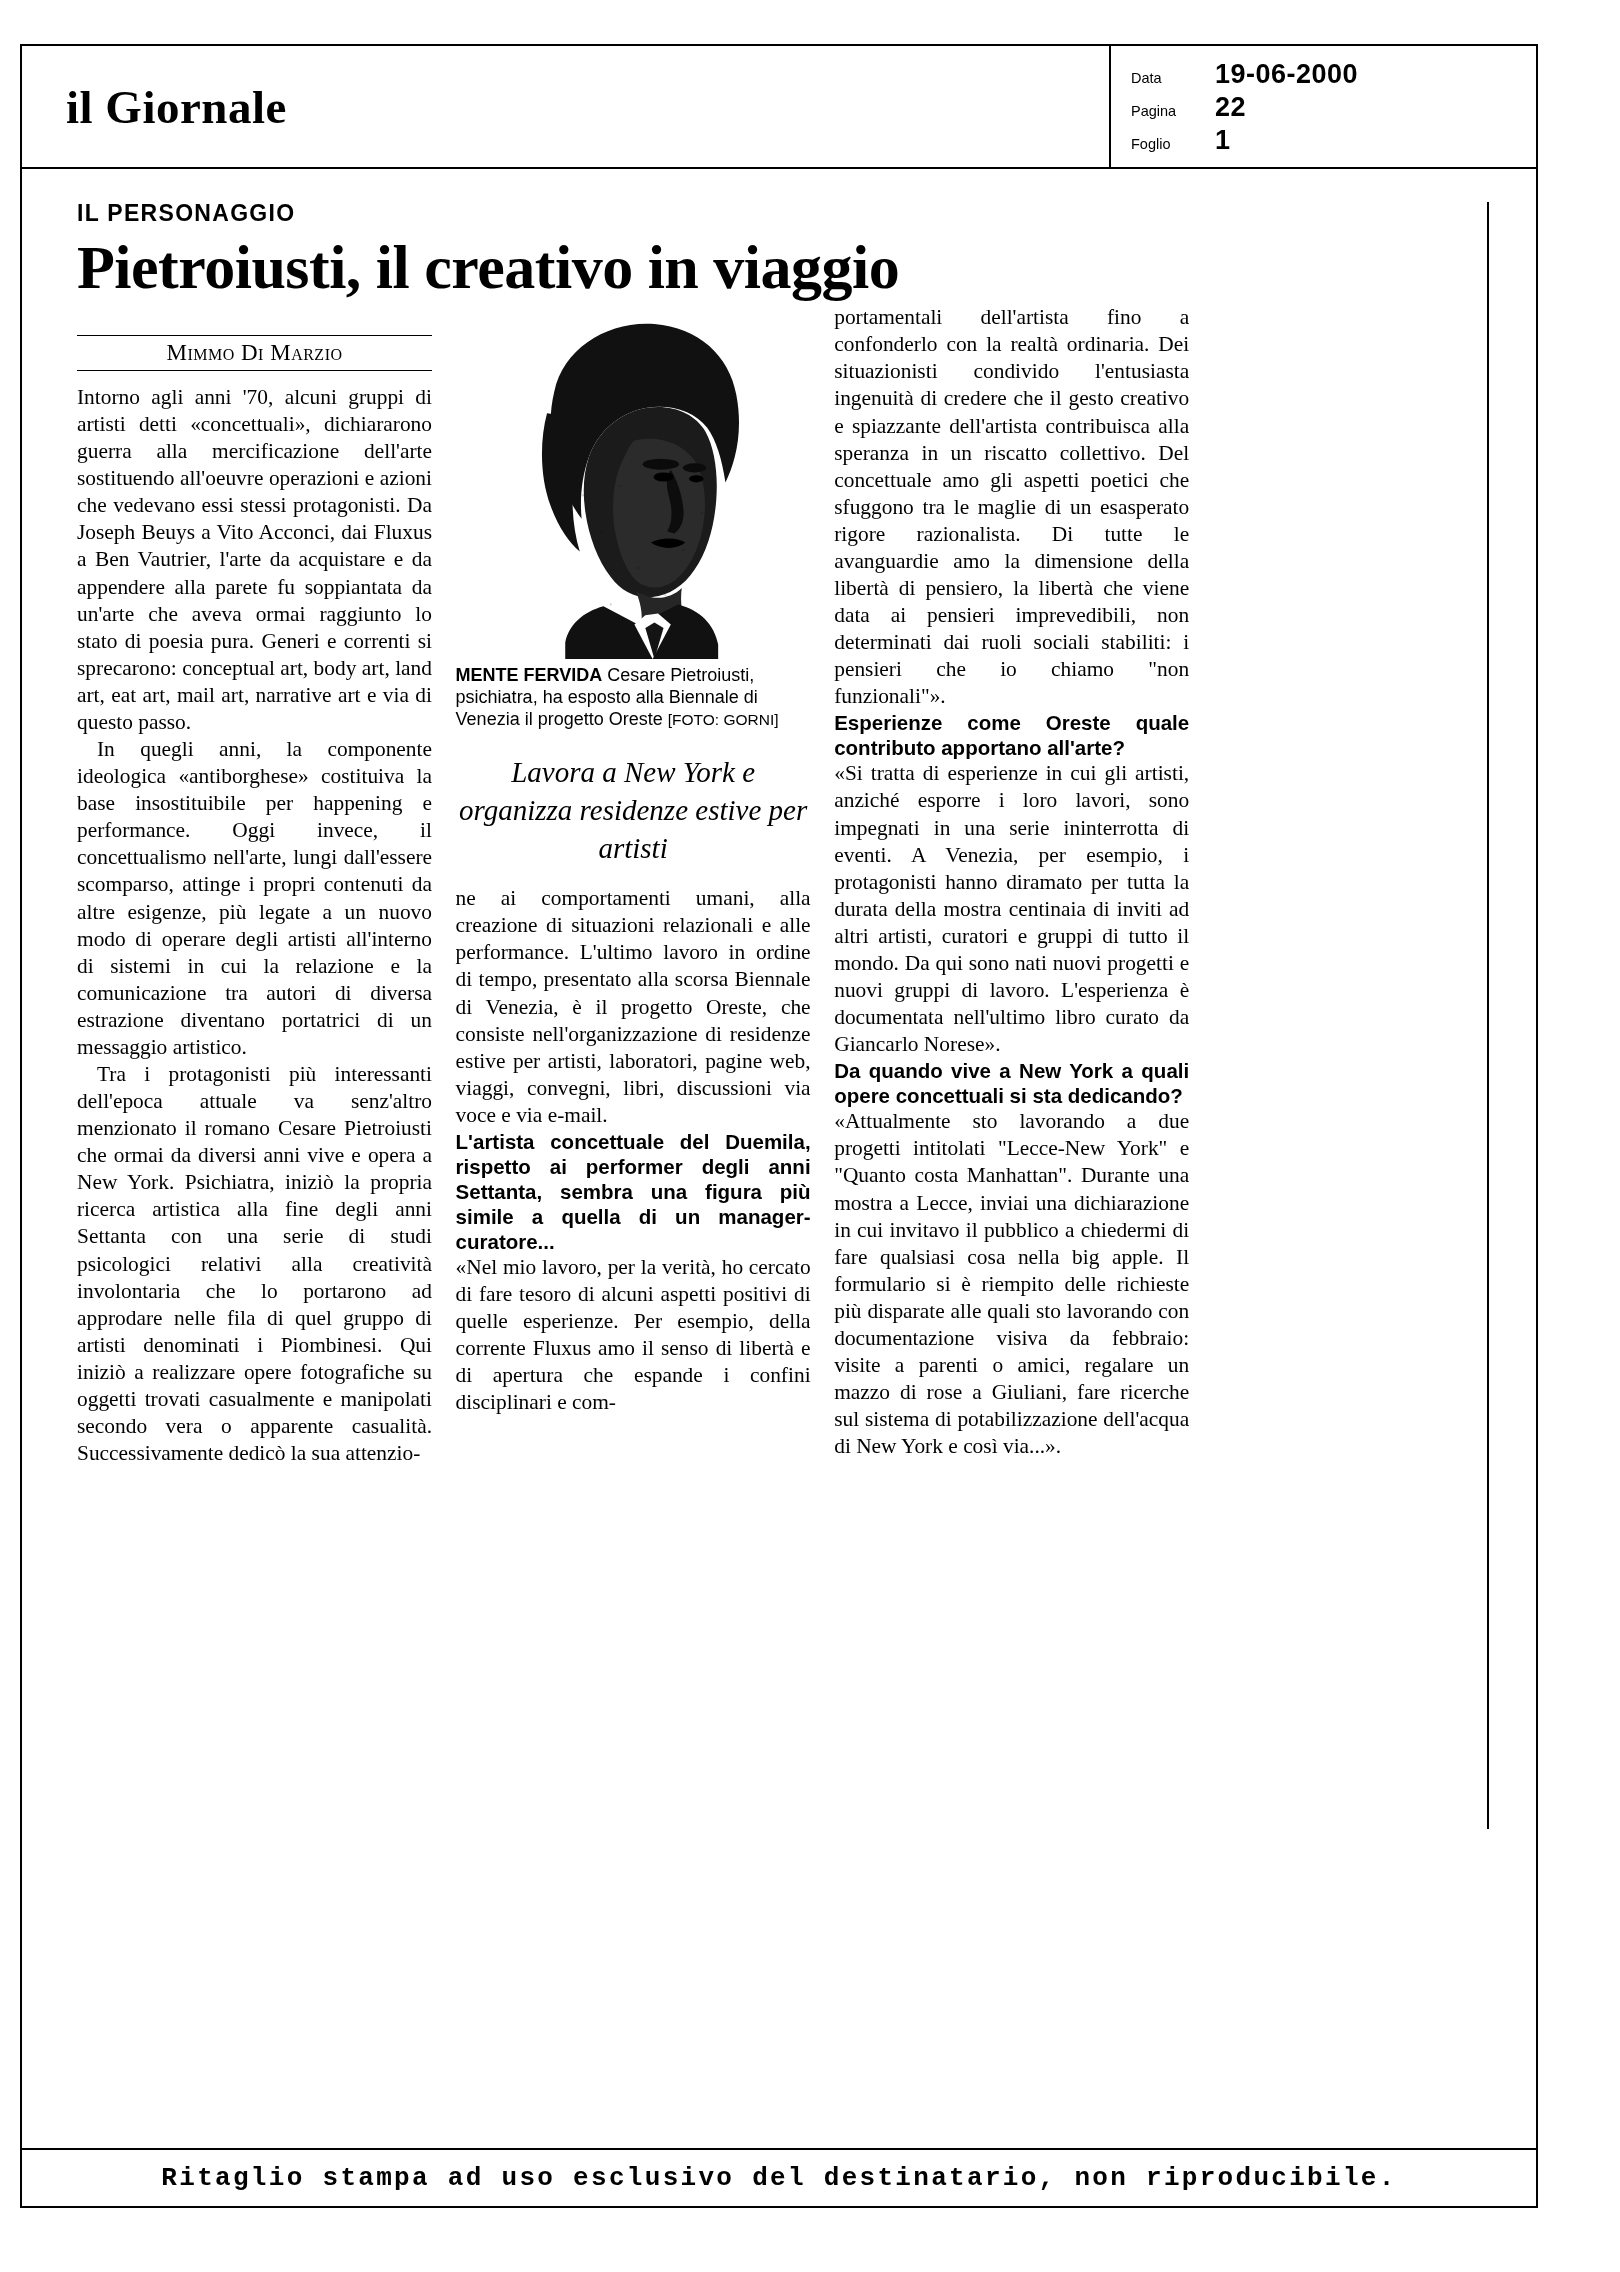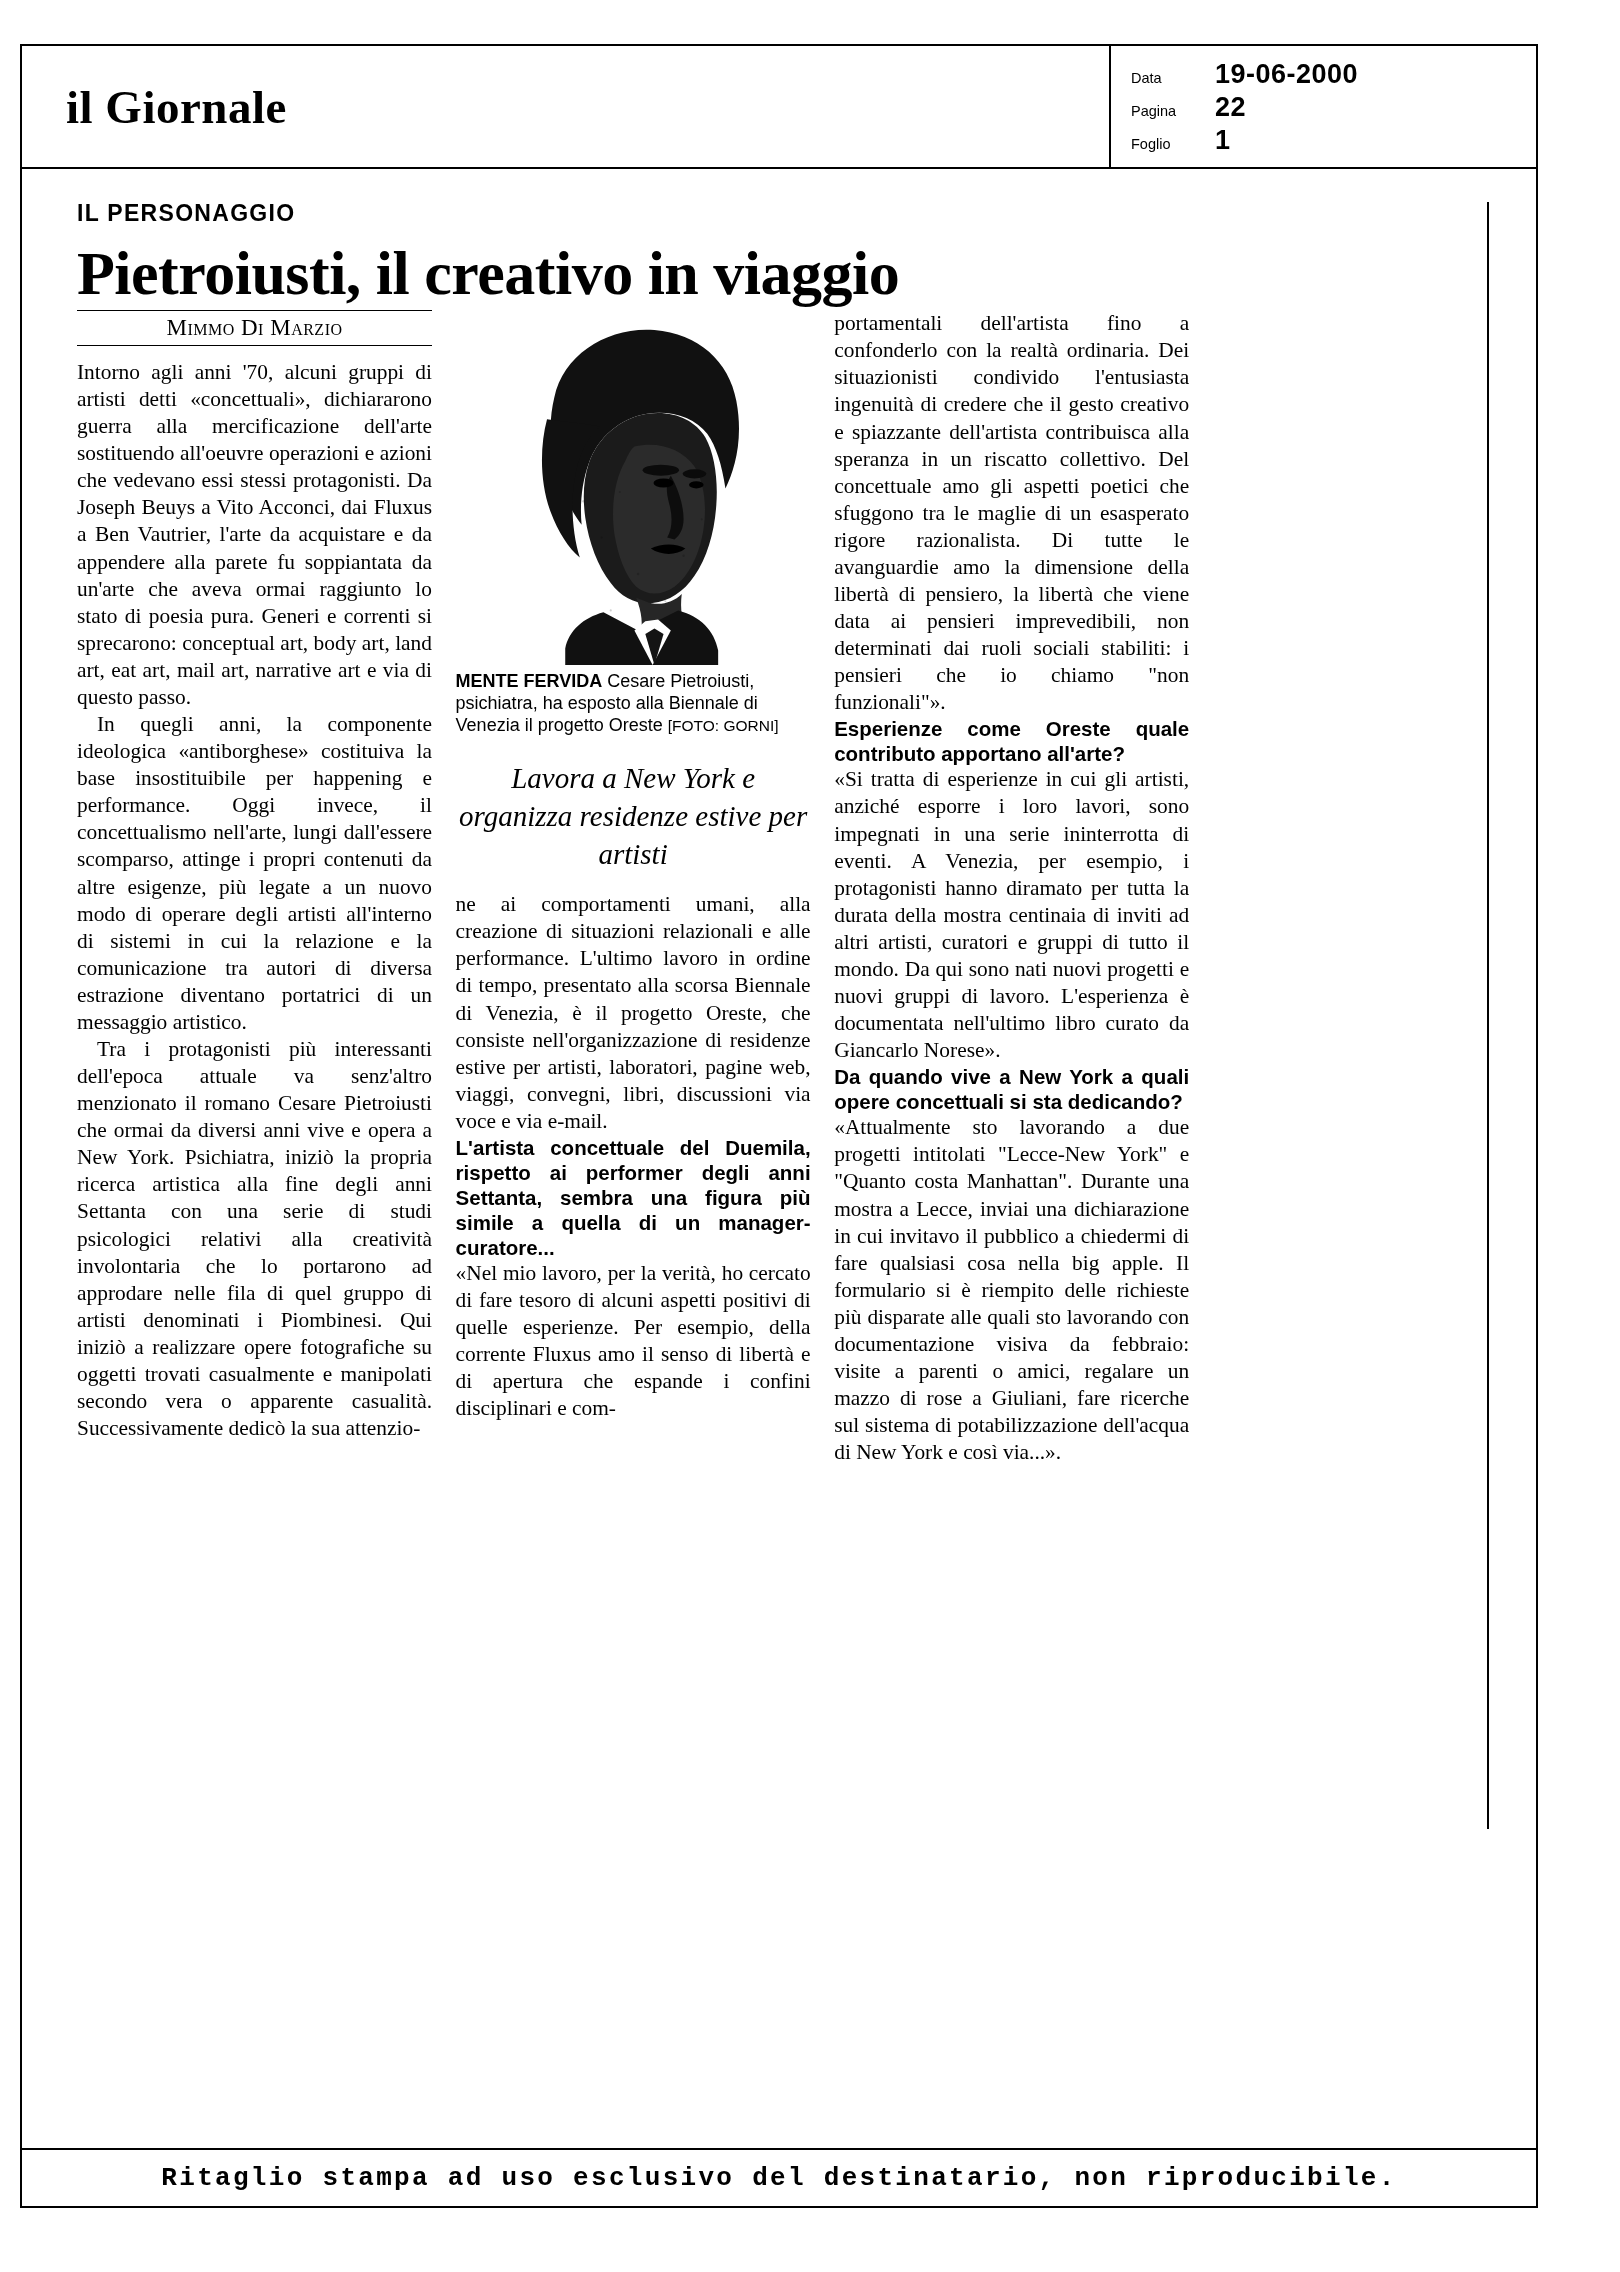--- a/index.html
+++ b/index.html
@@ -79,21 +79,21 @@
   
   .article {
     position: relative;
     padding: 31px 55px 0 55px;
   }
   .kicker {
     font-family: "Liberation Sans", sans-serif;
     font-size: 23px;
     font-weight: bold;
     letter-spacing: 1.3px;
-    margin-bottom: 15px;
+    margin-bottom: 9px;
   }
   .headline {
     font-family: "Liberation Serif", serif;
     font-size: 62px;
     font-weight: bold;
     letter-spacing: -0.5px;
     line-height: 1.02;
     margin-bottom: 5px;
   }
   .vrule {
@@ -119,20 +119,21 @@
   .byline {
     font-family: "Liberation Serif", serif;
     font-variant: small-caps;
     font-size: 23px;
     letter-spacing: 0.5px;
     text-align: center;
     border-top: 1.8px solid #000;
     border-bottom: 1.8px solid #000;
     padding: 3.6px 0 4.5px 0;
     margin-bottom: 12.7px;
+    margin-top: 31px;
   }
 
   p.body {
     font-family: "Liberation Serif", serif;
     font-size: 21.4px;
     line-height: 1.265;
     text-align: justify;
     margin: 0;
     text-indent: 20px;
     hyphens: auto;

